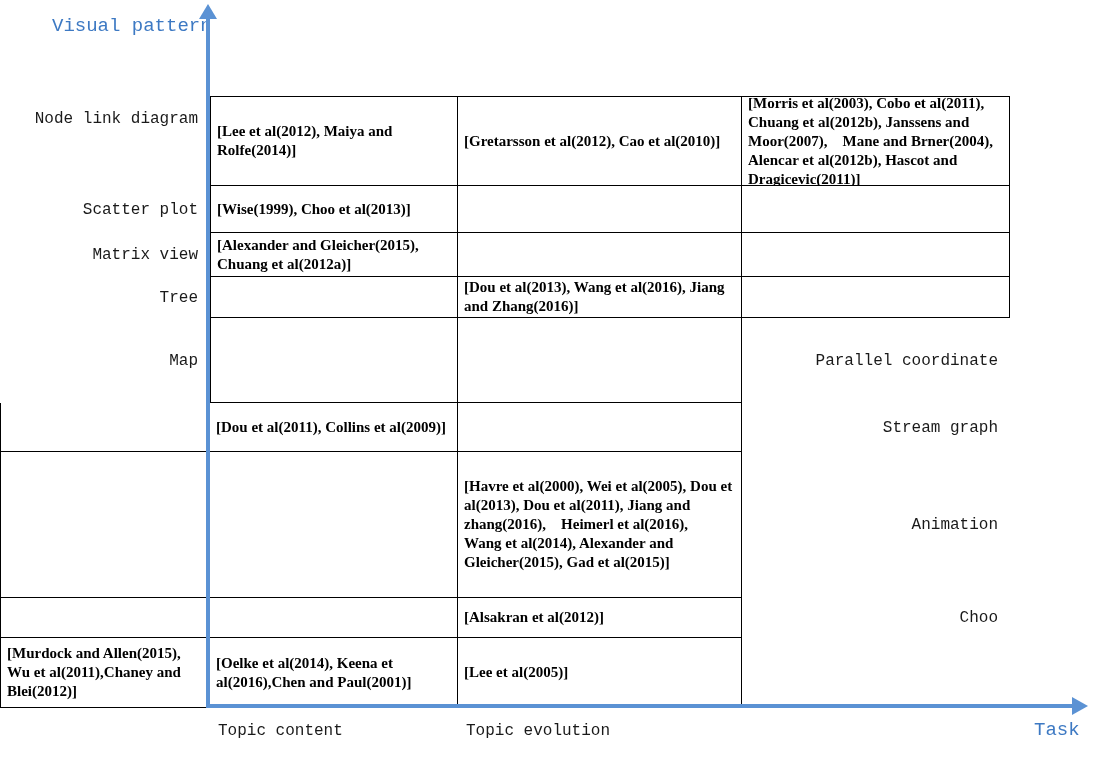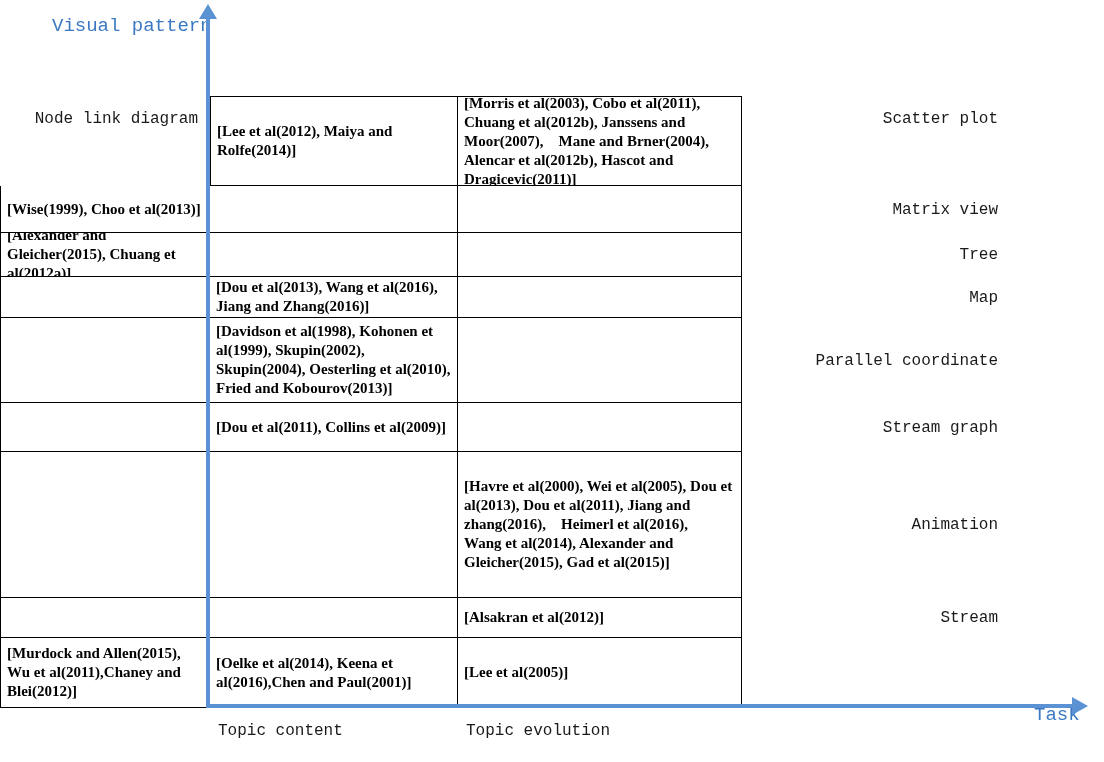--- a/index.html
+++ b/index.html
@@ -15,21 +15,21 @@
   
   .axis-title {
     position: absolute;
     font-family: "Liberation Mono", "DejaVu Sans Mono", monospace;
     font-size: 19px;
     color: #3d79c3;
     white-space: nowrap;
     margin-left: 16px;
   }
   .y-title { left: 36px; top: 15px; }
-  .x-title { left: 1018px; top: 704px; }
+  .x-title { left: 1018px; top: 719px; }
 
   
   .y-line {
     position: absolute;
     left: 206px; top: 14px;
     width: 4px; height: 694px;
     background: #5b92d4;
     z-index: 3;
   }
   .y-arrow {
@@ -123,59 +123,58 @@
   <div class="y-arrow"></div>
 
   <div class="x-line"></div>
   <div class="x-arrow"></div>
   <div class="axis-title x-title">Task</div>
 
   <div class="grid">
 
     <div class="rlabel">Node link diagram</div>
     <div class="cell bl bt">[Lee et al(2012), Maiya and Rolfe(2014)]</div>
+    <div class="cell bt">[Gretarsson et al(2012), Cao et al(2010)]</div>
     <div class="cell bt">[Morris et al(2003), Cobo et al(2011), Chuang et al(2012b), Janssens and Moor(2007),    Mane and Brner(2004),    Alencar et al(2012b), Hascot and Dragicevic(2011)]</div>
 
     <div class="rlabel">Scatter plot</div>
     <div class="cell bl">[Wise(1999), Choo et al(2013)]</div>
     <div class="cell"></div>
     <div class="cell"></div>
 
     <div class="rlabel">Matrix view</div>
     <div class="cell bl">[Alexander and Gleicher(2015), Chuang et al(2012a)]</div>
     <div class="cell"></div>
     <div class="cell"></div>
 
     <div class="rlabel">Tree</div>
     <div class="cell bl"></div>
     <div class="cell">[Dou et al(2013), Wang et al(2016), Jiang and Zhang(2016)]</div>
     <div class="cell"></div>
 
     <div class="rlabel">Map</div>
     <div class="cell bl"></div>
-    <div class="cell">[Davidson et al(1998), Kohonen et al(1999), Skupin(2002),
-Skupin(2004), Oesterling et al(2010), Fried and Kobourov(2013)]</div>
     <div class="cell"></div>
 
     <div class="rlabel">Parallel coordinate</div>
     <div class="cell bl"></div>
     <div class="cell">[Dou et al(2011), Collins et al(2009)]</div>
     <div class="cell"></div>
 
     <div class="rlabel">Stream graph</div>
     <div class="cell bl"></div>
     <div class="cell"></div>
     <div class="cell">[Havre et al(2000), Wei et al(2005), Dou et al(2013), Dou et al(2011), Jiang and zhang(2016),    Heimerl et al(2016),    Wang et al(2014), Alexander and Gleicher(2015), Gad et al(2015)]</div>
 
     <div class="rlabel">Animation</div>
     <div class="cell bl"></div>
     <div class="cell"></div>
     <div class="cell">[Alsakran et al(2012)]</div>
 
-    <div class="rlabel">Stream</div>
+    <div class="rlabel">Choo</div>
     <div class="cell bl">[Murdock and Allen(2015), Wu et al(2011),Chaney and Blei(2012)]</div>
     <div class="cell">[Oelke et al(2014), Keena et al(2016),Chen and Paul(2001)]</div>
     <div class="cell">[Lee et al(2005)]</div>
   </div>
 
   <div class="footer">
     <div class="clabel">Topic content</div>
     <div class="clabel">Topic evolution</div>
   </div>
 

